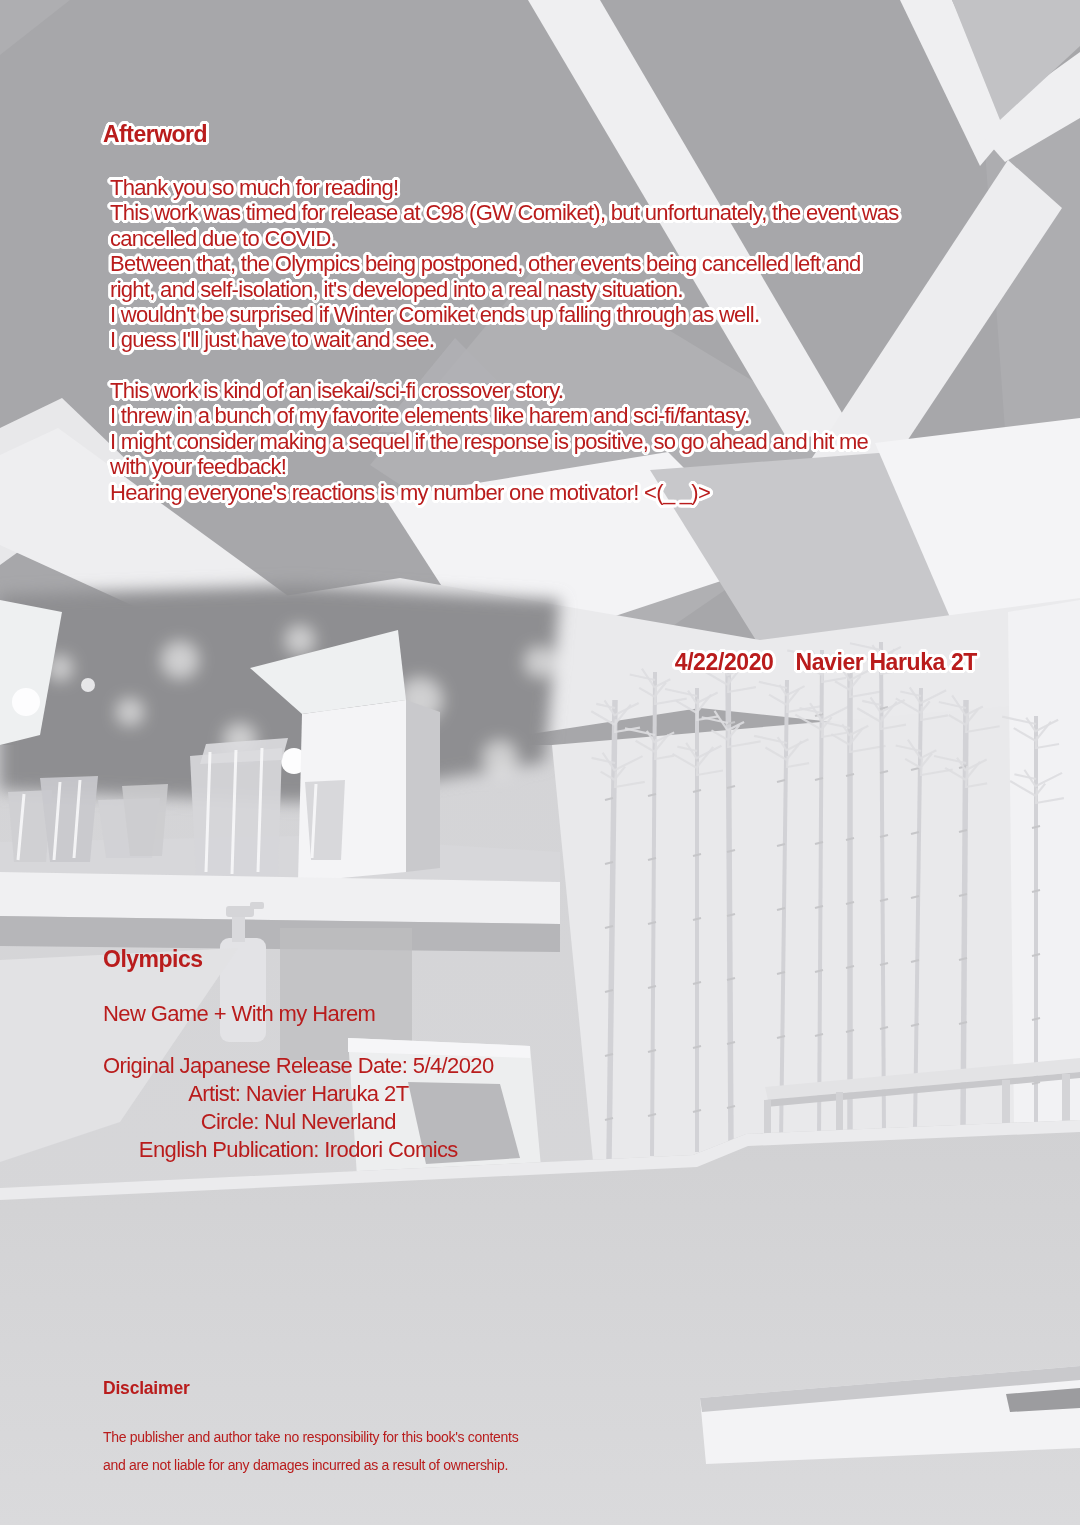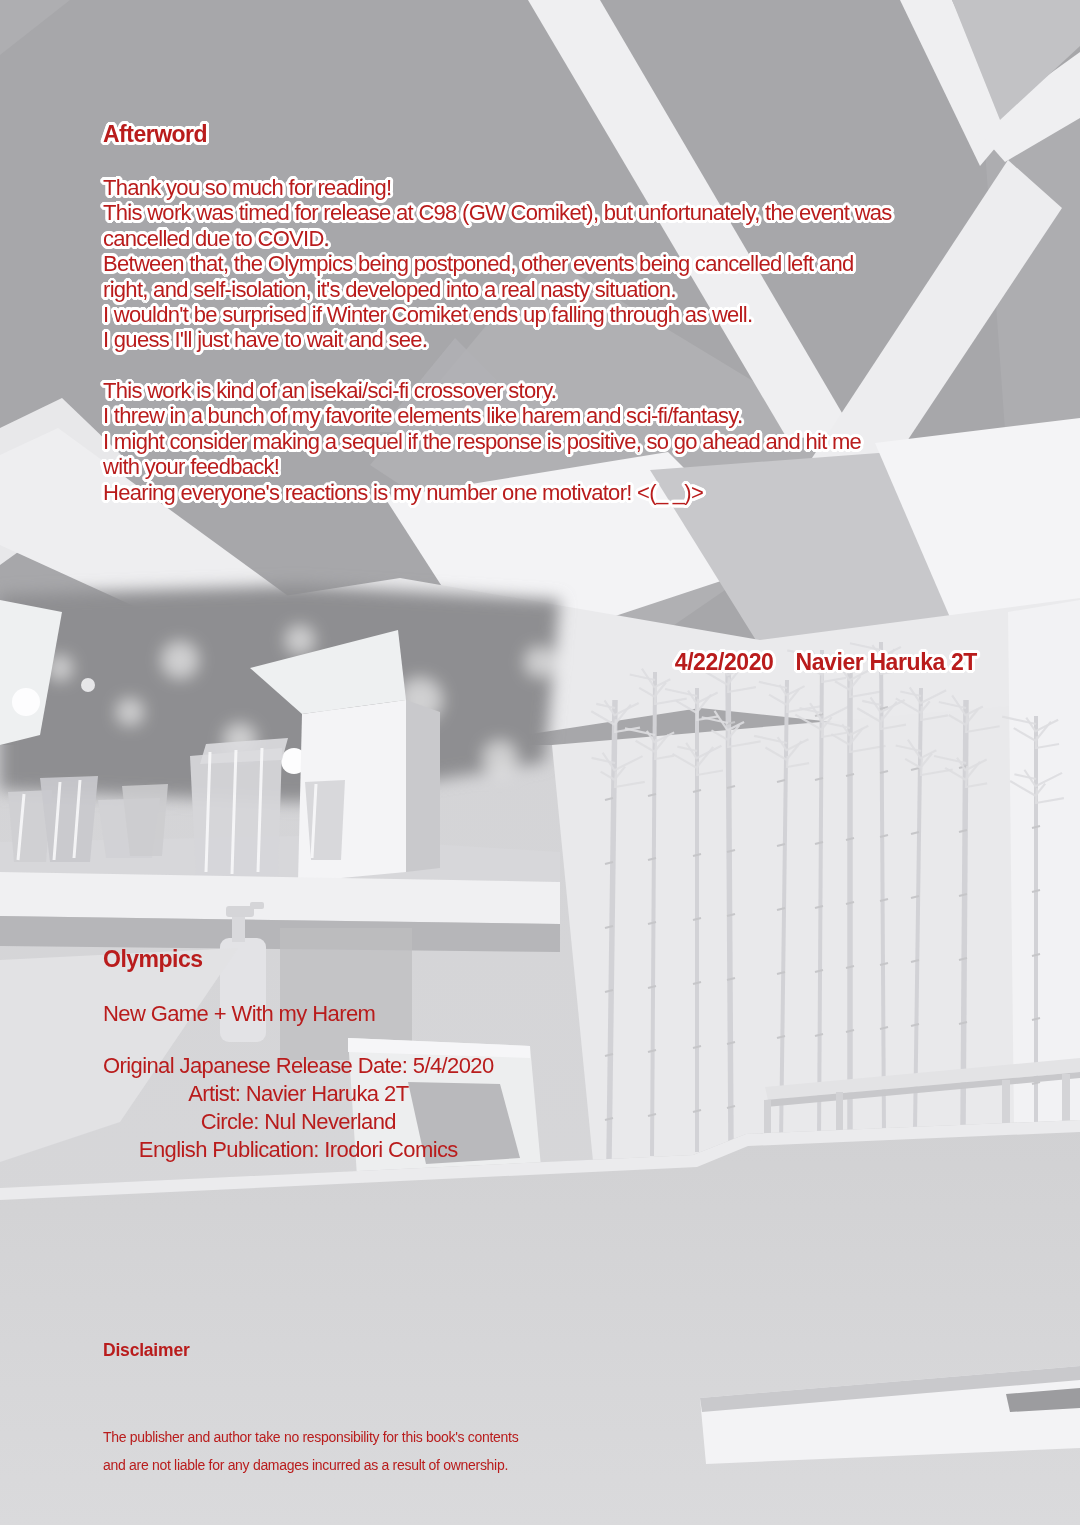--- a/index.html
+++ b/index.html
@@ -4,21 +4,21 @@
 <style>
   html,body{margin:0;padding:0;}
   body{
     width:1080px;height:1525px;overflow:hidden;
     background:#d6d6d8;
     font-family:"Liberation Sans",sans-serif;
   }
   .page{position:relative;width:1080px;height:1525px;}
   svg.bg{position:absolute;left:0;top:0;}
   .txt{position:absolute;left:103px;color:#b91c1c;}
-  .af{font-size:22px;letter-spacing:-0.7px;line-height:25.4px;}
+  .af{font-size:22px;letter-spacing:-0.7px;line-height:25.4px;margin-left:7px;}
   .ln{white-space:nowrap;}
   .heading{font-weight:bold;font-size:23px;letter-spacing:-0.5px;}
   .stroke{
     text-shadow:
       3px 0 0 #fff,-3px 0 0 #fff,0 3px 0 #fff,0 -3px 0 #fff,
       2.2px 2.2px 0 #fff,-2.2px 2.2px 0 #fff,2.2px -2.2px 0 #fff,-2.2px -2.2px 0 #fff,
       1.2px 2.9px 0 #fff,-1.2px 2.9px 0 #fff,1.2px -2.9px 0 #fff,-1.2px -2.9px 0 #fff,
       2.9px 1.2px 0 #fff,-2.9px 1.2px 0 #fff,2.9px -1.2px 0 #fff,-2.9px -1.2px 0 #fff;
   }
   .sig{width:874px;text-align:right;font-weight:bold;font-size:23px;letter-spacing:-0.4px;}
@@ -432,19 +432,19 @@
   <div class="txt col" style="top:1000px">New Game + With my Harem</div>
 
   <div class="txt col" style="top:1052px">
       <div class="ln">Original Japanese Release Date: 5/4/2020</div>
       <div class="ln">Artist: Navier Haruka 2T</div>
       <div class="ln">Circle: Nul Neverland</div>
       <div class="ln">English Publication: Irodori Comics</div>
     </div>
 
 
-  <div class="txt small-h" style="top:1340px">Disclaimer</div>
+  <div class="txt small-h" style="top:1378px">Disclaimer</div>
 
   <div class="txt small" style="top:1423px">
       <div class="ln">The publisher and author take no responsibility for this book's contents</div>
       <div class="ln">and are not liable for any damages incurred as a result of ownership.</div>
     </div>
 </div>
 
 </body></html>

